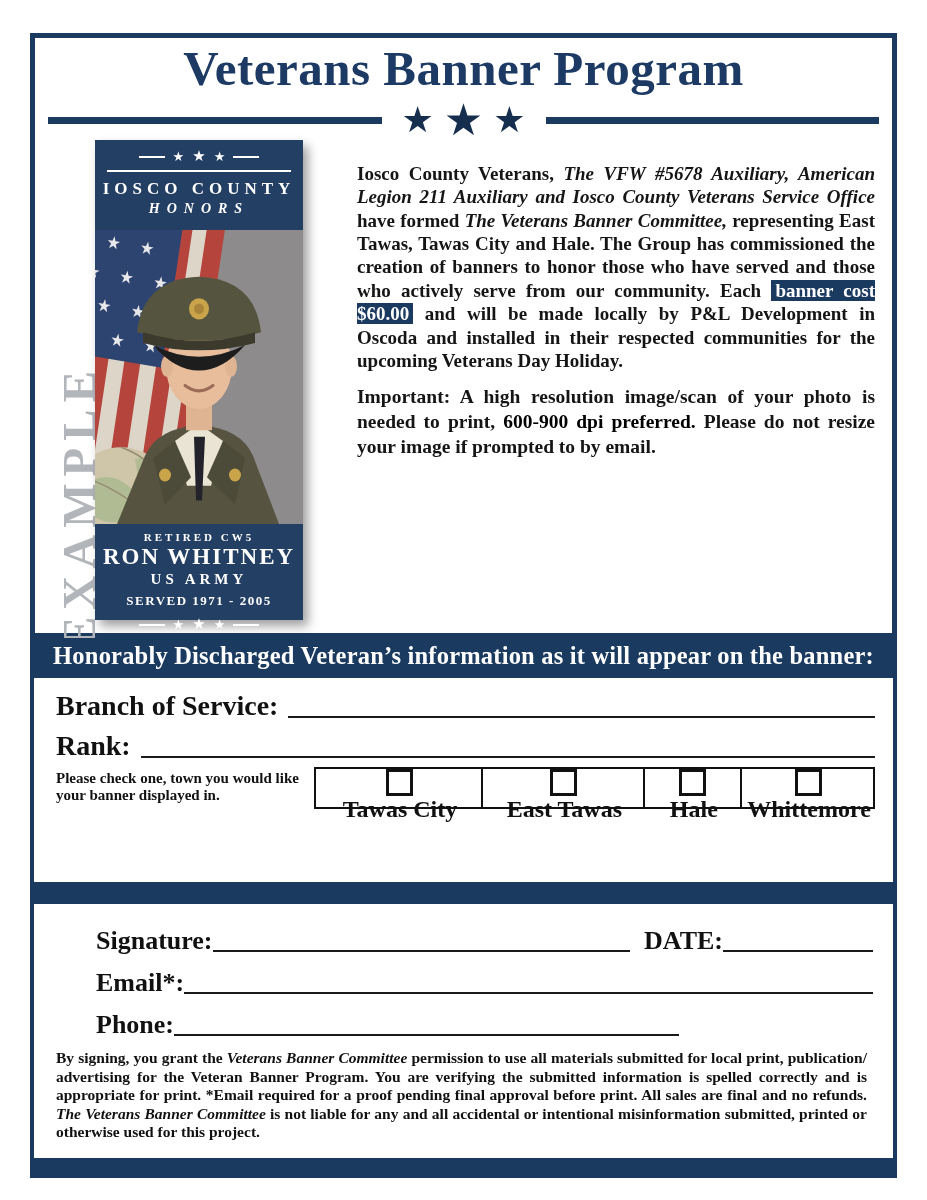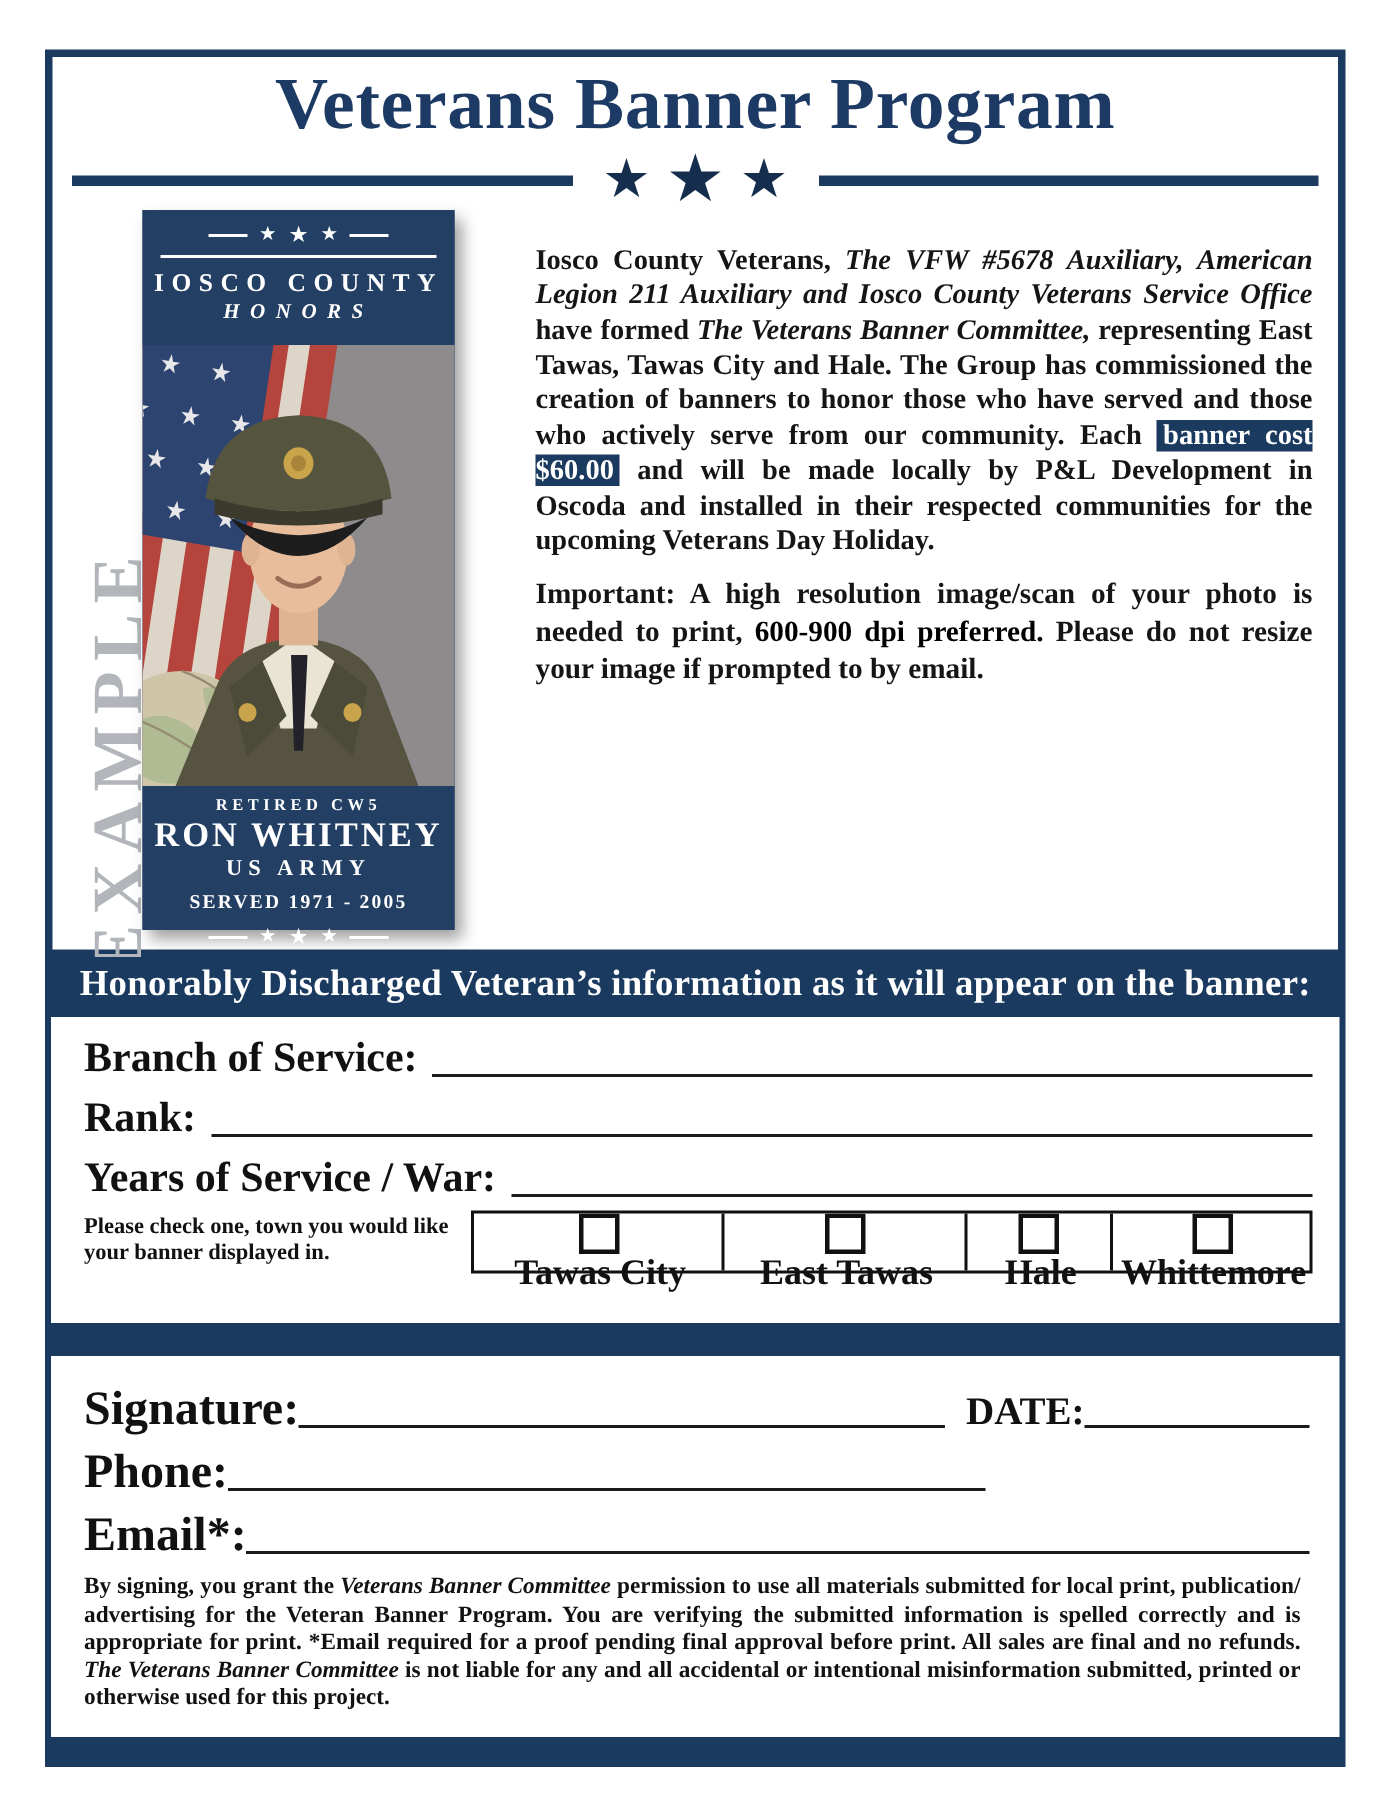--- a/index.html
+++ b/index.html
@@ -95,21 +95,21 @@
   .cc-1{width:30%;}.cc-2{width:29%;}.cc-3{width:17.5%;}.cc-4{width:23.5%;}
   
   .band-sep{position:absolute;left:30px;top:886px;width:867px;height:14px;background:#1b3a5f;}
   .band-bottom{position:absolute;left:30px;top:1162px;width:867px;height:16px;background:#1b3a5f;}
   
   .sig-box{
     position:absolute;left:30px;top:900px;width:867px;height:262px;box-sizing:border-box;
     border:4px solid #1b3a5f;background:#fff;padding:12px 20px 0 22px;
   }
   .sig-row{display:flex;height:42px;align-items:flex-end;}
-  .sig-label{font-size:32px;font-weight:bold;white-space:nowrap;line-height:1;padding-bottom:4px;}
+  .sig-label{font-size:26px;font-weight:bold;white-space:nowrap;line-height:1;padding-bottom:4px;margin-left:40px;}
   .sig-line{flex:1;border-bottom:2px solid #1a1a1a;margin-bottom:6px;height:1px;}
   .date-label{font-size:26px;font-weight:bold;white-space:nowrap;line-height:1;padding-bottom:4px;margin-left:14px;}
   .date-line{flex:none;width:150px;border-bottom:2px solid #1a1a1a;margin-bottom:6px;height:1px;}
   .phone-line{flex:none;width:505px;border-bottom:2px solid #1a1a1a;margin-bottom:6px;height:1px;}
   .fine-print{
     margin-top:7px;font-size:15.5px;font-weight:bold;line-height:1.2;text-align:justify;color:#111;
     padding-right:6px;
   }
   .fine-print .b{font-weight:900;}
 </style>
@@ -229,24 +229,20 @@
 
 <div class="form-box">
   <div class="field-row">
     <span class="field-label">Branch of Service:</span>
     <span class="write-line"></span>
   </div>
   <div class="field-row">
     <span class="field-label">Rank:</span>
     <span class="write-line"></span>
   </div>
-  <div class="field-row">
-    <span class="field-label">Years of Service / War:</span>
-    <span class="write-line"></span>
-  </div>
 
   <div class="check-row">
     <div class="check-note"><span>Please check </span><span class="u">one</span><span>, town you would like your banner displayed in.</span></div>
     <div class="check-table">
       <div class="check-cell cc-1">
         <span class="box"></span>
         <span class="town">Tawas City</span>
       </div>
       <div class="check-cell cc-2">
         <span class="box"></span>
@@ -267,23 +263,23 @@
 <div class="band-sep"></div>
 
 <div class="sig-box">
   <div class="sig-row">
     <span class="sig-label">Signature:</span>
     <span class="sig-line"></span>
     <span class="date-label">DATE:</span>
     <span class="date-line"></span>
   </div>
   <div class="sig-row">
+    <span class="sig-label">Email*:</span>
+    <span class="sig-line"></span>
+  </div>
+  <div class="sig-row">
     <span class="sig-label">Phone:</span>
     <span class="phone-line"></span>
   </div>
-  <div class="sig-row">
-    <span class="sig-label">Email*:</span>
-    <span class="sig-line"></span>
-  </div>
   <div class="fine-print"><span>By signing, you grant the </span><span class="i">Veterans Banner Committee</span><span> permission to use all materials submitted for local print, publication/ advertising for the Veteran Banner Program. You are verifying the submitted information  is spelled correctly and is appropriate for print. </span><span class="b">*Email required for a proof</span><span> pending final approval before print. All sales are final and no refunds. </span><span class="i">The Veterans Banner Committee</span><span> is not liable for any and all accidental or intentional misinformation submitted, printed or otherwise used for this project.</span></div>
 </div>
 
 <div class="band-bottom"></div>
 
 </body></html>

